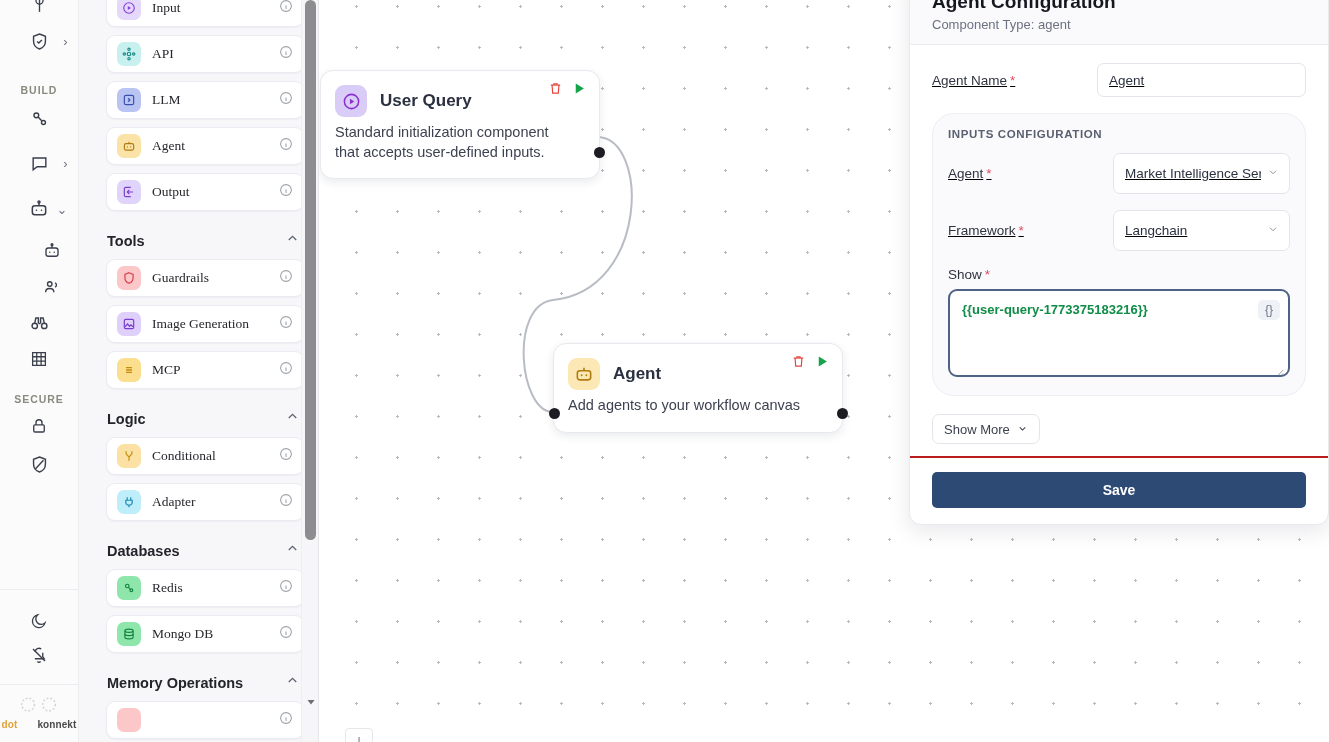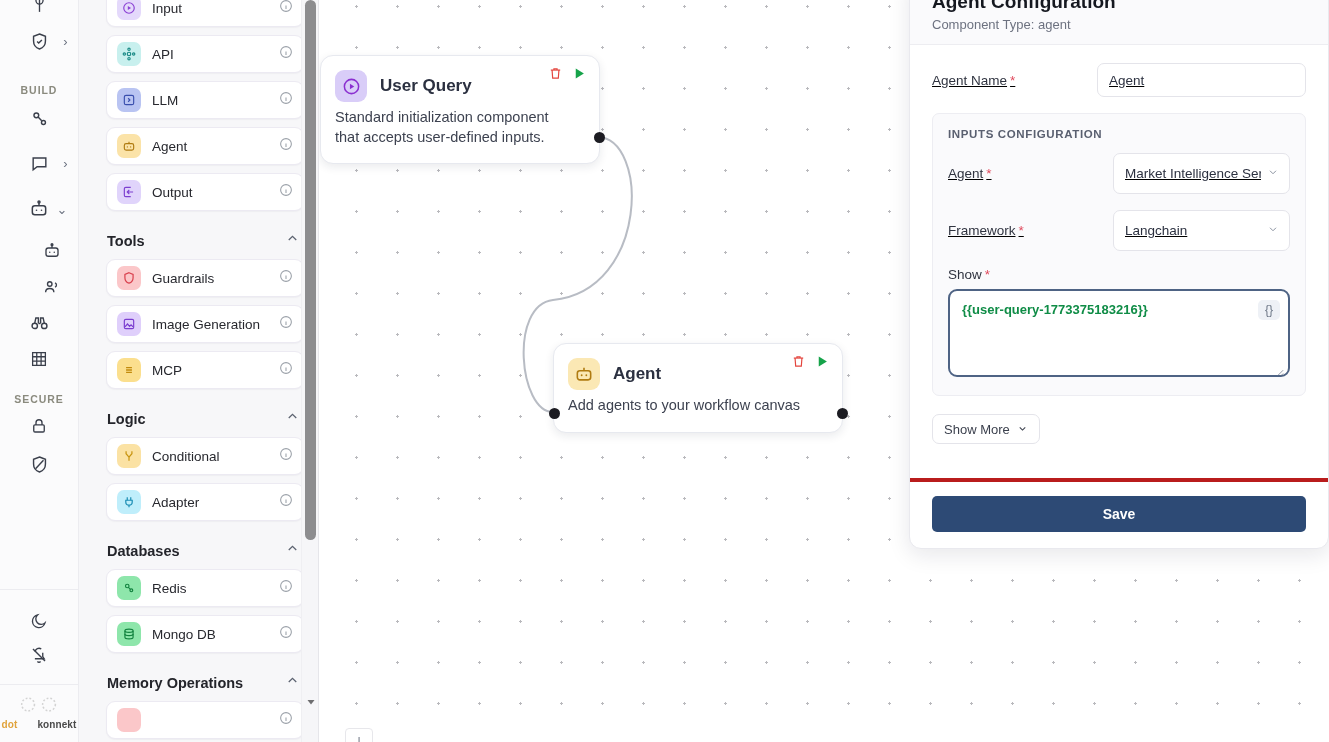--- a/index.html
+++ b/index.html
@@ -53,21 +53,21 @@
     display: flex; align-items: center; padding: 0 10px 0 10px;
     box-shadow: 0 1px 1.5px rgba(16,18,40,.04);
   }
   .comp-ico {
     width: 24px; height: 24px; border-radius: 7px; flex: 0 0 24px;
     display: flex; align-items: center; justify-content: center;
     margin-right: 11px;
   }
   .comp-name {
     font-size: 13.5px; color: #27282e; flex: 1 1 auto;
-    white-space: nowrap; overflow: hidden;
+    white-space: nowrap; overflow: hidden; font-family: Liberation Serif, serif;
   }
   .comp-info { flex: 0 0 14px; color: #9aa0a8; }
   .section-head {
     display: flex; align-items: center; justify-content: space-between;
     padding: 12px 4px 9px 1px;
   }
   .section-title { font-size: 14.5px; font-weight: 700; color: #24252b; }
   .section-chev { color: #5c6370; }
 
   
@@ -132,21 +132,21 @@
   .cfg-body { padding: 18px 22px 4px 22px; }
   .field-row { display: flex; align-items: center; margin-bottom: 16px; text-decoration: underline; }
   .field-label { font-size: 13.5px; color: #303440; flex: 0 0 165px; }
   .req { color: #e0495c; margin-left: 3px; }
   .txt-input {
     flex: 1 1 auto; height: 34px; border: 1px solid #e4e4ea; border-radius: 7px;
     background: #fff; font-size: 13.5px; color: #2c3140; padding: 0 11px;
     font-family: "Liberation Sans", sans-serif; outline: none;
   }
   .sub-card {
-    background: #fafafc; border: 1px solid #ededf2; border-radius: 7px;
+    background: #fafafc; border: 1px solid #ededf2; border-radius: 22px;
     padding: 14px 15px 14px 15px; margin: 2px 0 6px 0;
   }
   .sub-title {
     font-size: 11.5px; font-weight: 700; letter-spacing: .055em;
     color: #5a6070; margin-bottom: 13px;
   }
   .sel {
     flex: 1 1 auto; height: 41px; border: 1px solid #e4e4ea; border-radius: 7px;
     background: #fff; display: flex; align-items: center; padding: 0 10px 0 11px;
     font-size: 13.5px; color: #2c3140; overflow: hidden;
@@ -169,21 +169,21 @@
   }
   .ta-grip {
     position: absolute; right: 6px; bottom: 5px; width: 10px; height: 10px;
     color: #8a90a0; font-size: 10px; line-height: 1;
   }
   .showmore {
     display: inline-flex; align-items: center; gap: 7px; height: 30px;
     border: 1px solid #e4e4ea; border-radius: 7px; background: #fff;
     padding: 0 11px; font-size: 13px; color: #3a3f4c; margin: 12px 0 0 0;
   }
-  .cfg-foot { border-top: 4px solid #b91c1c; padding: 14px 22px 16px 22px; margin-top: 30px; }
+  .cfg-foot { border-top: 2px solid #b91c1c; padding: 14px 22px 16px 22px; margin-top: 8px; }
   .save-btn {
     width: 100%; height: 36px; border: none; border-radius: 5px;
     background: #2d4a75; color: #ffffff; font-size: 14px; font-weight: 700;
     font-family: "Liberation Sans", sans-serif; cursor: pointer;
   }
 </style>
 </head>
 <body>
 
 <div class="app">
@@ -573,21 +573,21 @@
       </div>
     </div>
   </div>
 
   <div class="canvas">
 
     <svg class="edge">
       <path d="M 278 137 C 330 137 330 290 234 300 C 190 305 200 412 234 412" fill="none" stroke="#b8bcc4" stroke-width="2"></path>
     </svg>
 
-    <div class="node" style="left:1px; top:55px; width:280px;">
+    <div class="node" style="left:1px; top:70px; width:280px;">
       <div class="node-actions">
         <span class="act-del">
           <svg width="15" height="15" viewBox="0 0 24 24" fill="none" stroke="currentColor" stroke-width="1.9">
               <path d="M4.5 6.5h15"></path>
               <path d="M9.5 6.5V4.5h5v2"></path>
               <path d="M6.5 6.5l1 13h9l1-13"></path>
             </svg>
         </span>
         <span class="act-run">
           <svg width="15" height="15" viewBox="0 0 24 24" fill="currentColor">

